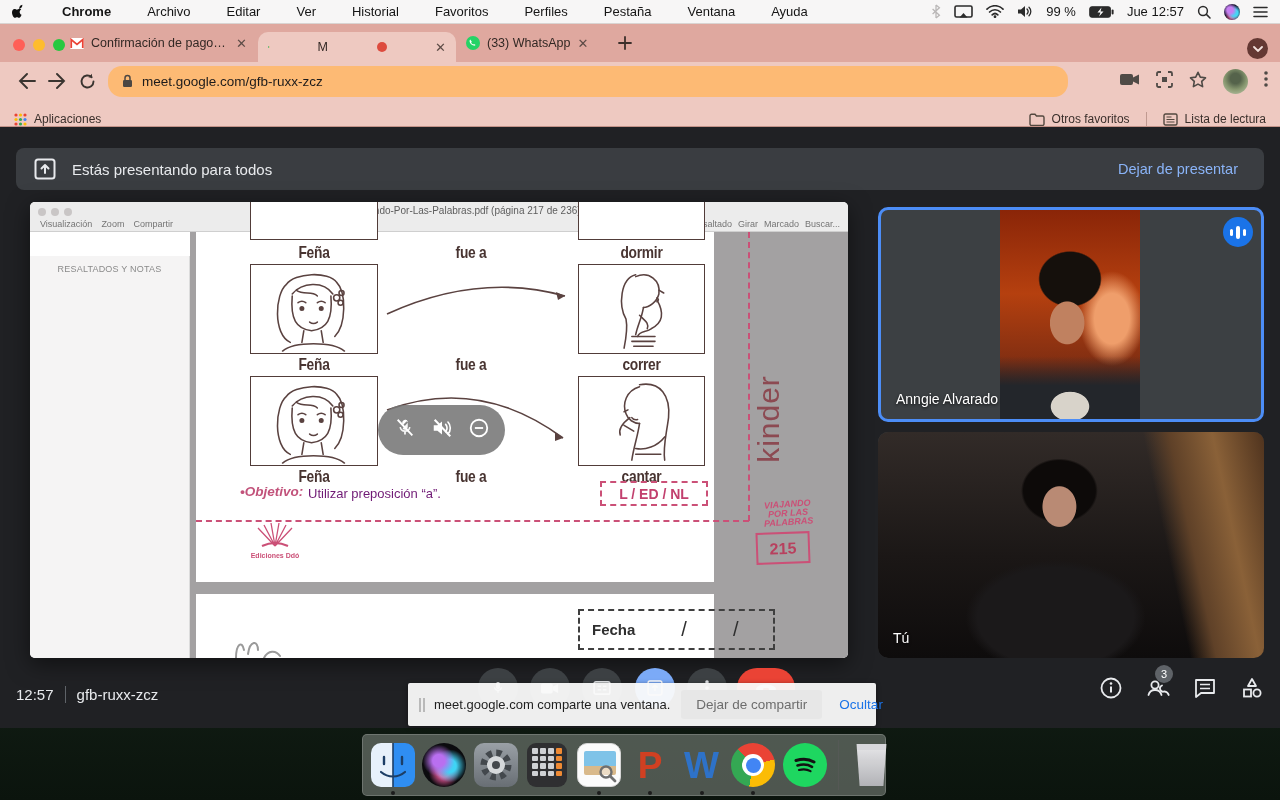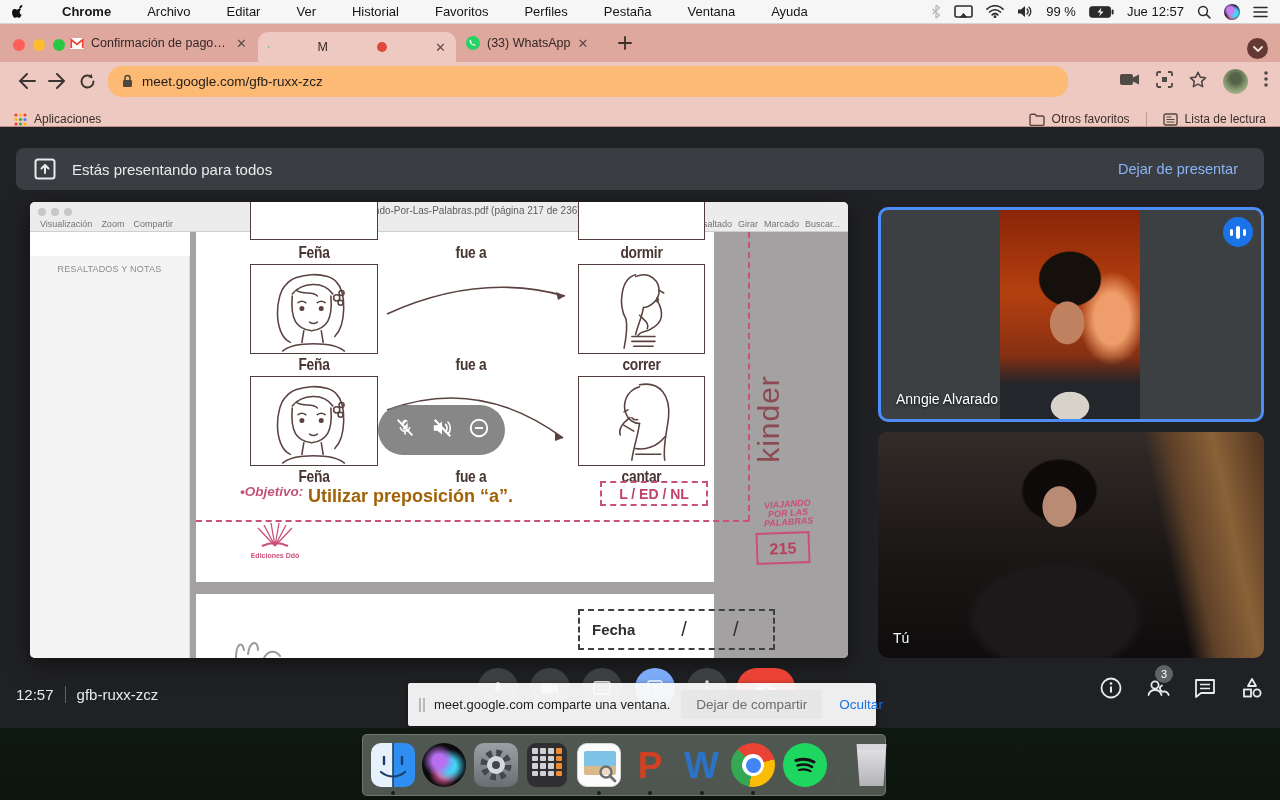--- a/index.html
+++ b/index.html
@@ -79,21 +79,21 @@
               color:#c2406e; font-weight:bold; font-size:14px; text-align:center; line-height:22px; }
   .vdash { position:absolute; left:552px; top:0; height:289px; border-left:2px dashed #cb5077; }
   .hdash { position:absolute; left:0; top:288px; width:553px; border-top:2px dashed #cb5077; }
   .kinder { position:absolute; left:508px; top:170px; width:130px; text-align:center; color:#8c4a52;
             font-size:30px; letter-spacing:1px; transform:rotate(-90deg); }
   .brand { position:absolute; left:556px; top:268px; width:72px; color:#cb5077; font-weight:bold;
            font-size:9px; line-height:9px; font-style:italic; transform:rotate(-4deg); text-align:center;}
   .pagenum { position:absolute; left:560px; top:300px; width:54px; height:32px; border:2px solid #cb5077;
              color:#b8405e; font-weight:bold; font-size:16px; text-align:center; line-height:29px; transform:rotate(-2deg);}
   .objetivo-label { position:absolute; left:44px; top:252px; color:#c2537b; font-weight:bold; font-style:italic; font-size:13.5px;}
-  .objetivo-text  { position:absolute; left:112px; top:254px; color:#a16207; font-weight:bold; font-size:18px;}
+  .objetivo-text  { position:absolute; left:112px; top:254px; color:#701a75; font-weight:normal; font-size:13px;}
   .ediciones { position:absolute; left:47px; top:290px; width:64px; text-align:center; }
   .ediciones .nm { font-size:7px; color:#cb5077; font-weight:bold; }
   .fechabox { position:absolute; left:382px; top:15px; width:197px; height:41px; border:2px dashed #3f3f3f;
               display:flex; align-items:center; padding:0 12px; gap:46px; }
   .fechabox .lb { font-weight:bold; font-size:15px; color:#2f2f2f; }
   .fechabox .sl { font-size:20px; color:#2f2f2f; }
 
   
   .overlaypill { position:absolute; left:378px; top:278px; width:127px; height:50px; border-radius:26px;
                  background:rgba(118,118,118,.88); display:flex; align-items:center; justify-content:center; gap:15px; }

